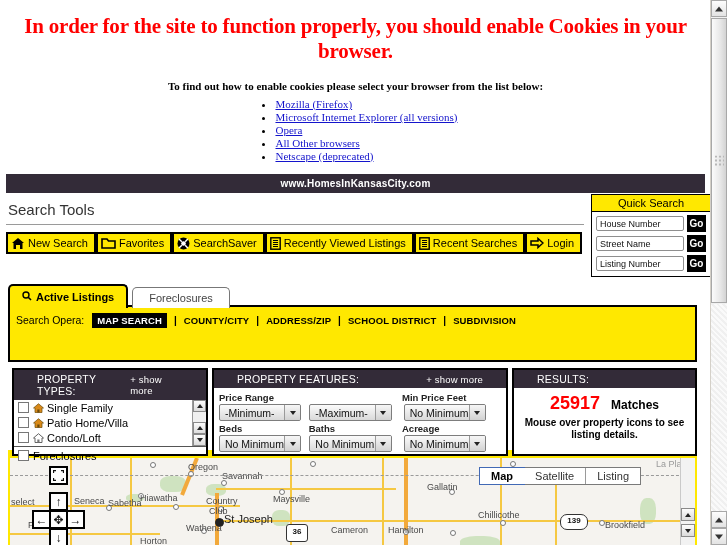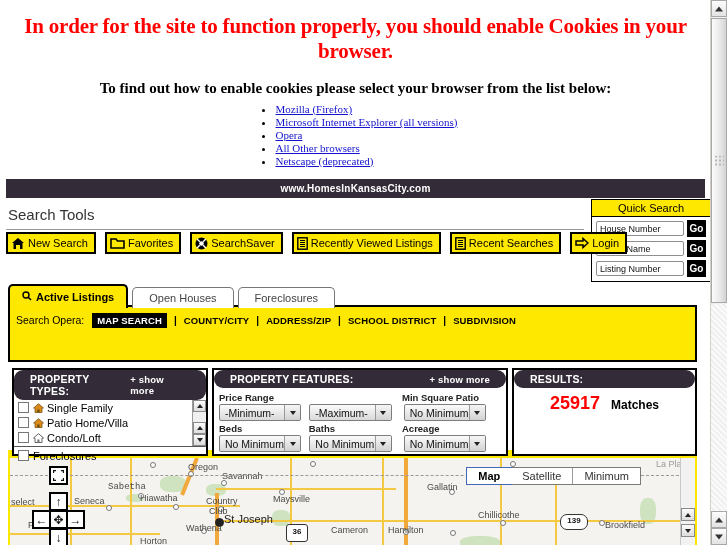--- a/index.html
+++ b/index.html
@@ -44,21 +44,21 @@
   
   #content{position:absolute;left:0;top:0;width:711px;height:545px;overflow:hidden;}
 
   
   #cookie-notice{padding:10px 14px 0 14px;text-align:center;font-family:Liberation Serif, serif;}
   #cookie-headline{
     color:#ff0000;font-weight:bold;font-size:21px;line-height:25px;
     letter-spacing:-.2px;margin:4px 0 0 0;
   }
   #cookie-sub{
-    font-size:15px;font-weight:bold;margin:16px 0 6px 0;color:#000;
+    font-size:11px;font-weight:bold;margin:16px 0 6px 0;color:#000;
   }
   #browser-list{
     margin:0;padding:0 0 0 0;text-align:left;
     display:inline-block;
   }
   #browser-list ul{margin:0;padding-left:22px;}
   #browser-list li{
     list-style:disc;font-size:11px;line-height:13px;margin:0;padding:0;
   }
   #browser-list a{color:#1414cc;text-decoration:underline;}
@@ -94,21 +94,21 @@
     font-size:9px;color:#111;padding:0 3px;line-height:15px;box-sizing:border-box;
     font-family:"Liberation Sans",sans-serif;
   }
   .qs-go{
     width:19px;height:17px;margin-left:3px;background:#000;color:#fff;
     font-size:10px;font-weight:bold;text-align:center;line-height:17px;
   }
   #quick-search .qs-row:last-child{padding-bottom:4px;}
 
   
-  #toolbar{position:absolute;left:6px;top:232px;height:24px;display:flex;gap:9px;}
+  #toolbar{position:absolute;left:6px;top:232px;height:24px;display:flex;}
   .tool-btn{
     background:#ffe800;border:2px solid #000;height:22px;display:flex;align-items:center;
     padding:0 6px 0 3px;box-sizing:border-box;font-size:11px;white-space:nowrap;
   }
   .tool-btn .ti{margin-right:3px;display:inline-flex;align-items:center;}
 
   
   #tabs{position:absolute;left:8px;top:284px;display:flex;align-items:flex-end;gap:4px;z-index:4;}
   .tab{
     height:21px;border:1px solid #777;border-bottom:none;border-radius:5px 5px 0 0;
@@ -130,24 +130,23 @@
     display:flex;align-items:center;height:20px;padding:3px 0 0 6px;font-size:10px;
   }
   #search-type-label{font-size:10.5px;margin-right:8px;}
   .st-item{font-weight:bold;font-size:9.5px;letter-spacing:.1px;}
   .st-item.sel{background:#000;color:#fff;padding:2px 5px;}
   .st-sep{margin:0 7px;color:#000;font-weight:bold;}
 
   
   .panel{position:absolute;border:2px solid #000;background:#fff;box-sizing:border-box;z-index:3;}
   .panel-hd{
-    background:#332b38;color:#fff;font-size:10.5px;font-weight:bold;
-    padding:3px 16px;display:flex;justify-content:space-between;align-items:center;
+    background:#332b38;color:#fff;font-size:10.5px;font-weight:normal;
+    padding:3px 23px;display:flex;justify-content:space-between;align-items:center;
     letter-spacing:.2px;
-    border-radius:9px;
   }
   .panel-hd .more{font-size:9.5px;}
 
   
   #panel-types{left:12px;top:368px;width:196px;height:88px;}
   #types-list{position:relative;height:46px;border-bottom:1px solid #555;background:#fff;overflow:hidden;}
   .type-row{display:flex;align-items:center;height:15px;padding-left:4px;font-size:11px;}
   .cbx{width:9px;height:9px;border:1px solid #777;background:#fff;margin-right:4px;flex:none;}
   .home-ico{margin-right:3px;display:inline-flex;}
   #types-scroll{
@@ -359,23 +358,20 @@
 
     <div id="tabs">
       <div class="tab active">
         <span class="mag">
           <svg width="10" height="10" viewBox="0 0 10 10">
               <circle cx="4" cy="4" r="3" fill="none" stroke="#000" stroke-width="1.4"></circle>
               <path d="M6.2 6.2 L9 9" stroke="#000" stroke-width="1.6"></path>
             </svg>
         </span>
         <span>Active Listings</span>
-      </div>
-      <div class="tab">
-        <span>Open Houses</span>
       </div>
       <div class="tab">
         <span>Foreclosures</span>
       </div>
     </div>
 
     <div id="search-panel">
       <div id="search-type-row">
         <span id="search-type-label">Search Opera:</span>
         <span class="st-item sel">MAP SEARCH</span>
@@ -448,21 +444,21 @@
 
     <div class="panel" id="panel-features">
       <div class="panel-hd">
         <span>PROPERTY FEATURES:</span>
         <span class="more">+ show more</span>
       </div>
       <div class="feat-body">
 
         <div class="feat-label-row">
           <span style="width:196px">Price Range</span>
-          <span style="width:90px">Min Square Patio</span>
+          <span style="width:90px">Min Price Feet</span>
         </div>
         <div class="feat-sel-row">
           <div class="sel-box" style="width:88px">
             <span>-Minimum-</span>
             <span class="sel-arrow">
                 <span class="tri"></span>
               </span>
           </div>
           <div class="sel-box" style="width:88px;margin-left:8px">
             <span>-Maximum-</span>
@@ -508,20 +504,21 @@
 
     <div class="panel" id="panel-results">
       <div class="panel-hd">
         <span>RESULTS:</span>
       </div>
       <div id="results-body">
         <div id="results-count-row">
           <span id="results-count">25917</span>
           <span id="results-matches">Matches</span>
         </div>
+        <div id="results-hint">Mouse over property icons to see listing details.</div>
       </div>
     </div>
 
     <div id="yellow-underlay"></div>
 
     <div id="map">
       <div id="map-canvas">
 
         <div class="mgreen" style="left:150px;top:18px;width:26px;height:16px;"></div>
         <div class="mgreen" style="left:196px;top:26px;width:20px;height:12px;"></div>
@@ -559,21 +556,21 @@
         <div class="mdot" style="left:490px;top:62px;"></div>
         <div class="mdot" style="left:589px;top:62px;"></div>
         <div class="mdot" style="left:680px;top:72px;"></div>
         <div class="mdot" style="left:140px;top:4px;"></div>
         <div class="mdot" style="left:300px;top:3px;"></div>
         <div class="mdot" style="left:500px;top:3px;"></div>
 
         <div class="mlabel" style="left:1px;top:39px;">select</div>
         <div class="mlabel" style="left:18px;top:62px;">Frankfort</div>
         <div class="mlabel" style="left:64px;top:38px;">Seneca</div>
-        <div class="mlabel" style="left:98px;top:24px;font-family:Liberation Mono, monospace;">Sabetha</div>
+        <div class="mlabel" style="left:98px;top:40px;">Sabetha</div>
         <div class="mlabel" style="left:130px;top:35px;">Hiawatha</div>
         <div class="mlabel" style="left:130px;top:78px;">Horton</div>
         <div class="mlabel" style="left:178px;top:4px;">Oregon</div>
         <div class="mlabel" style="left:212px;top:13px;">Savannah</div>
         <div class="mlabel" style="left:196px;top:38px;">Country</div>
         <div class="mlabel" style="left:199px;top:48px;">Club</div>
         <div class="mlabel" style="left:176px;top:65px;">Wathena</div>
         <div class="mlabel big" style="left:214px;top:55px;">St Joseph</div>
         <div class="mlabel" style="left:263px;top:36px;">Maysville</div>
         <div class="mlabel" style="left:321px;top:67px;">Cameron</div>
@@ -586,21 +583,21 @@
 
         <div class="shield" style="left:276px;top:66px;width:20px;height:14px;padding-top:2px;">36</div>
         <div class="shield oval" style="left:550px;top:56px;width:26px;height:13px;padding-top:1px;">139</div>
       </div>
 
       <div id="map-dash"></div>
 
       <div id="map-type">
         <div class="mt-btn active">Map</div>
         <div class="mt-btn">Satellite</div>
-        <div class="mt-btn">Minimum</div>
+        <div class="mt-btn">Listing</div>
       </div>
 
       <div id="map-ctrl">
         <div class="mc" id="mc-fit">
           <svg width="11" height="11" viewBox="0 0 11 11">
               <path d="M0.5 3 V0.5 H3 M8 0.5 H10.5 V3 M10.5 8 V10.5 H8 M3 10.5 H0.5 V8" fill="none" stroke="#111" stroke-width="1.3"></path>
             </svg>
         </div>
         <div class="mc" id="mc-up">↑</div>
         <div class="mc" id="mc-left">←</div>

